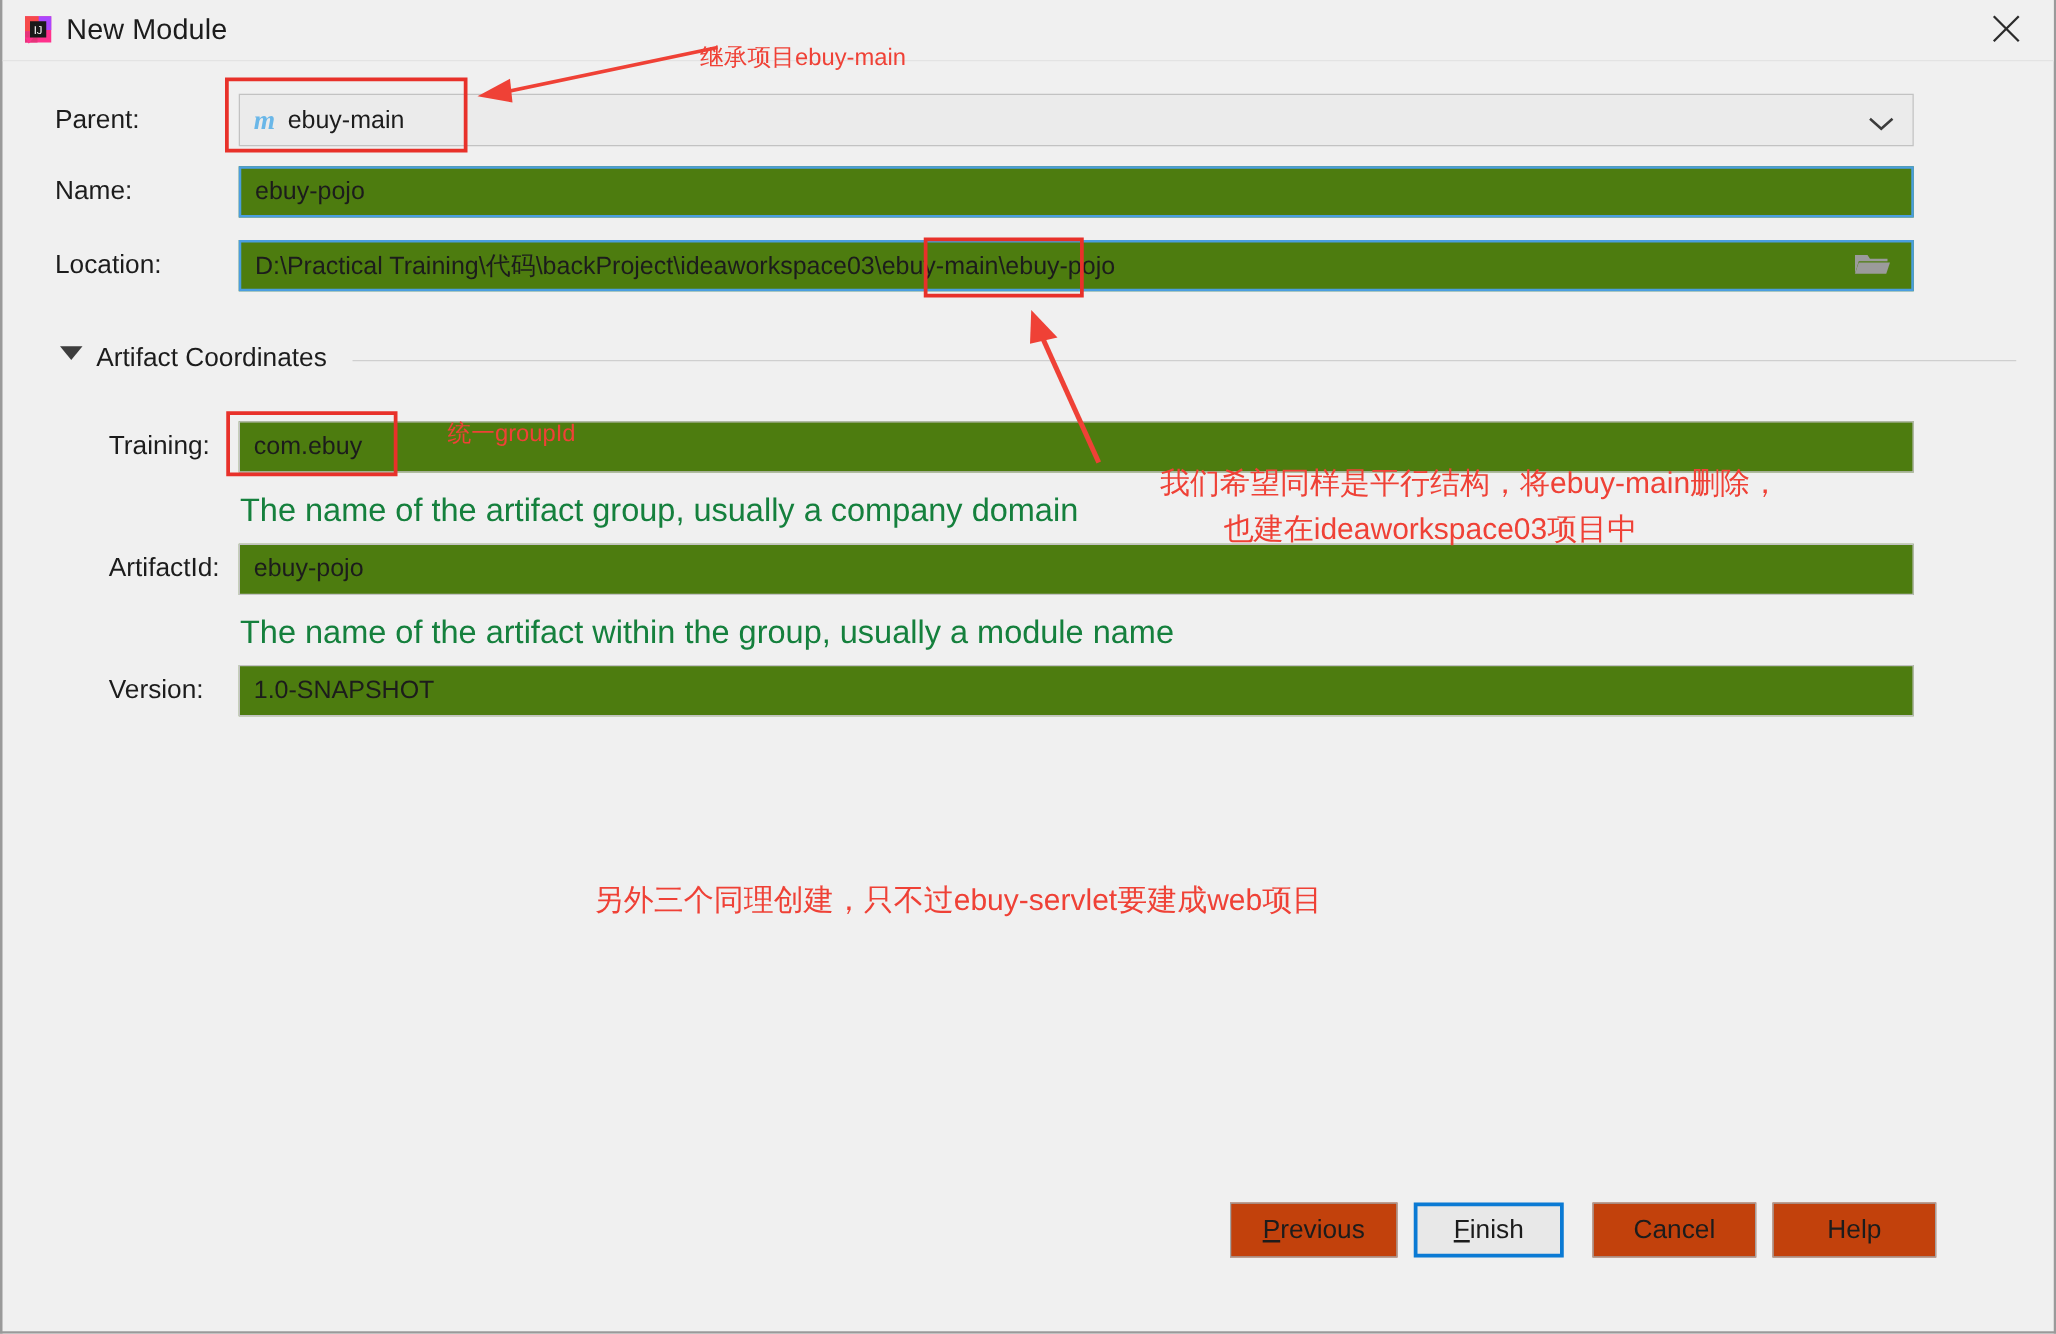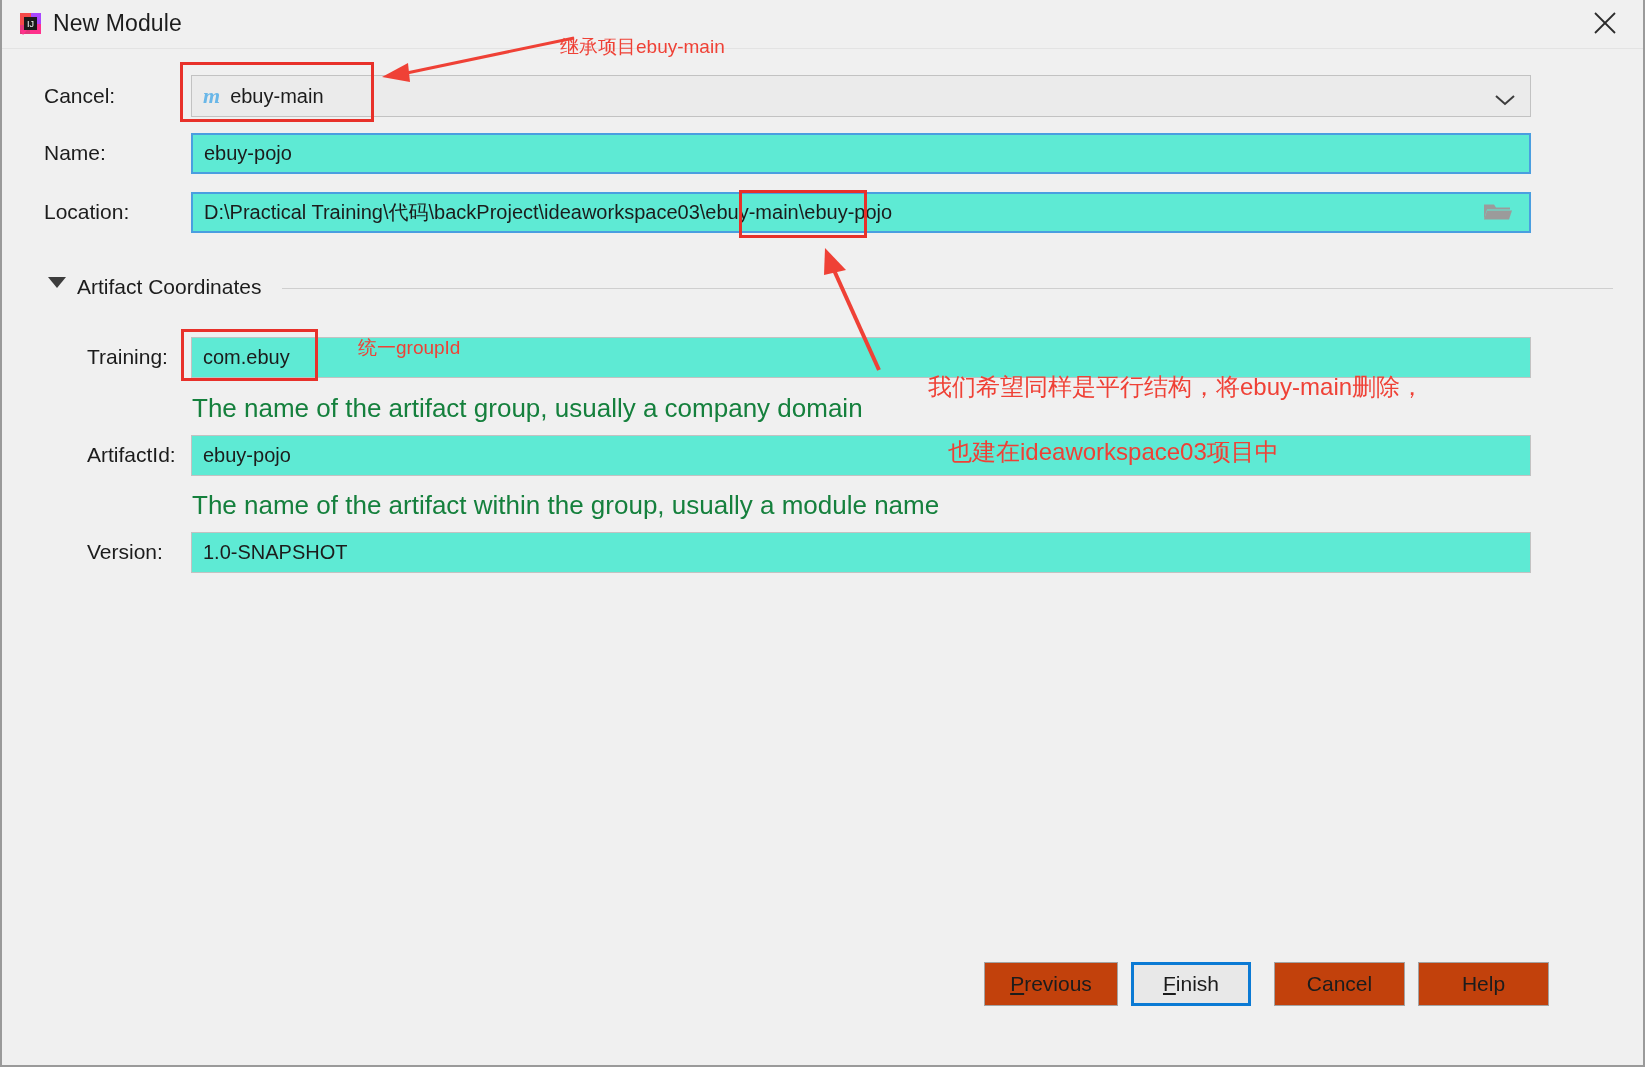--- a/index.html
+++ b/index.html
@@ -65,21 +65,21 @@
     color: #1c1c1c;
     display: flex;
     align-items: center;
     padding-left: 11px;
   }
   .field.combo {
     background: #ebebeb;
     border: 1px solid #c2c2c2;
   }
   .field.text {
-    background: #5eead4;
+    background: #4d7c0f;
     border: 1px solid #c2c2c2;
   }
   .field.focused {
     border: 2px solid #4a9ee0;
   }
   .combo-arrow {
     position: absolute;
     right: 14px; top: 50%;
     transform: translateY(-50%);
     width: 22px; height: 14px;
@@ -186,21 +186,21 @@
     </div>
     <div class="title-text">New Module</div>
     <div class="close-btn">
       <svg width="26" height="26" viewBox="0 0 26 26">
         <line x1="3" y1="3" x2="23" y2="23" stroke="#2b2b2b" stroke-width="1.8"></line>
         <line x1="23" y1="3" x2="3" y2="23" stroke="#2b2b2b" stroke-width="1.8"></line>
       </svg>
     </div>
   </div>
 
-  <div class="label" style="left:42px; top:84px;">Cancel:</div>
+  <div class="label" style="left:42px; top:84px;">Parent:</div>
   <div class="field combo" style="left:189px; top:75px; width:1340px; height:42px;">
     <span class="maven-icon">m</span>
     <span>ebuy-main</span>
     <span class="combo-arrow">
       <svg width="22" height="14" viewBox="0 0 22 14">
         <polyline points="2,3 11,11 20,3" fill="none" stroke="#3c3c3c" stroke-width="2"></polyline>
       </svg>
     </span>
   </div>
 
@@ -251,21 +251,22 @@
   </svg>
 
   <svg class="arrow-svg" style="left:795px; top:240px;" width="110" height="140" viewBox="0 0 110 140">
     <line x1="82" y1="130" x2="36" y2="28" stroke="#ef4136" stroke-width="4"></line>
     <polygon points="28,8 49,30 27,35" fill="#ef4136"></polygon>
   </svg>
 
   <div class="ann" style="left:558px; top:34px;">继承项目ebuy-main</div>
   <div class="ann" style="left:356px; top:335px;">统一groupId</div>
   <div class="ann small" style="left:926px; top:371px;">我们希望同样是平行结构，将ebuy-main删除，</div>
-  <div class="ann small" style="left:946px; top:408px;margin-top:28px;">也建在ideaworkspace03项目中</div>
+  <div class="ann small" style="left:977px; top:408px;">也建在ideaworkspace03项目中</div>
+  <div class="ann small" style="left:473px; top:705px;">另外三个同理创建，只不过ebuy-servlet要建成web项目</div>
 
   <div class="btn" style="left:982px; top:962px; width:134px;">
     <span><u>P</u><span>revious</span></span>
   </div>
   <div class="btn default" style="left:1129px; top:962px; width:120px;">
     <span><u>F</u><span>inish</span></span>
   </div>
   <div class="btn" style="left:1272px; top:962px; width:131px;">
     <span>Cancel</span>
   </div>

